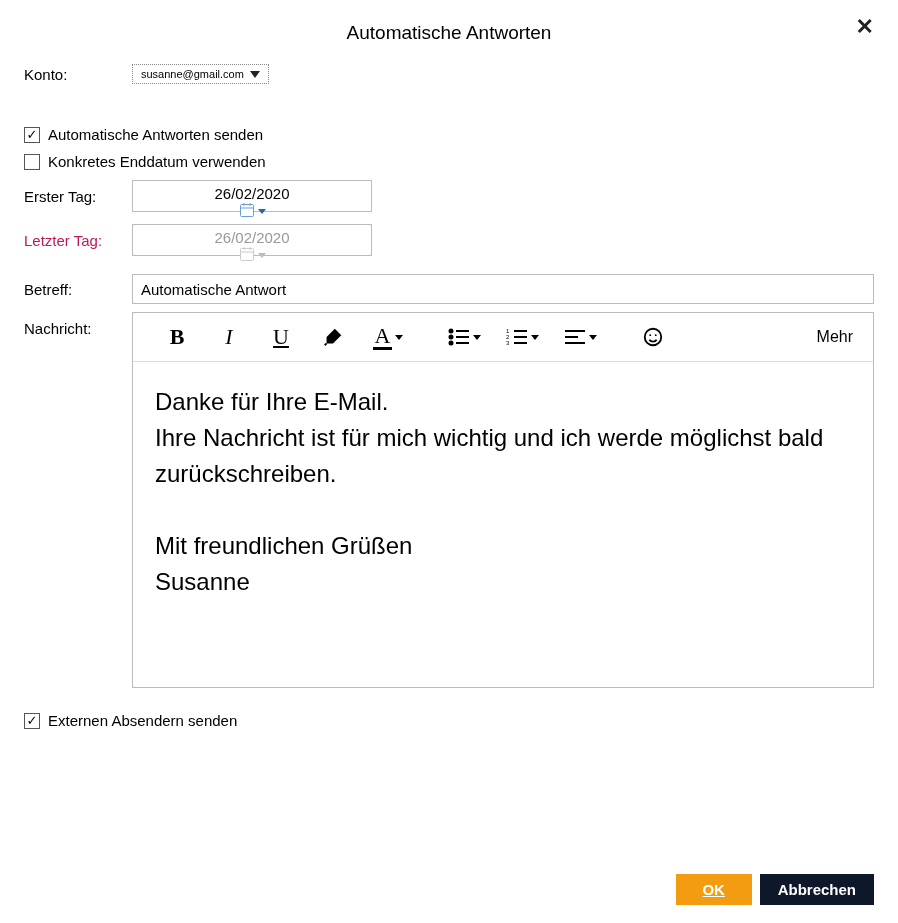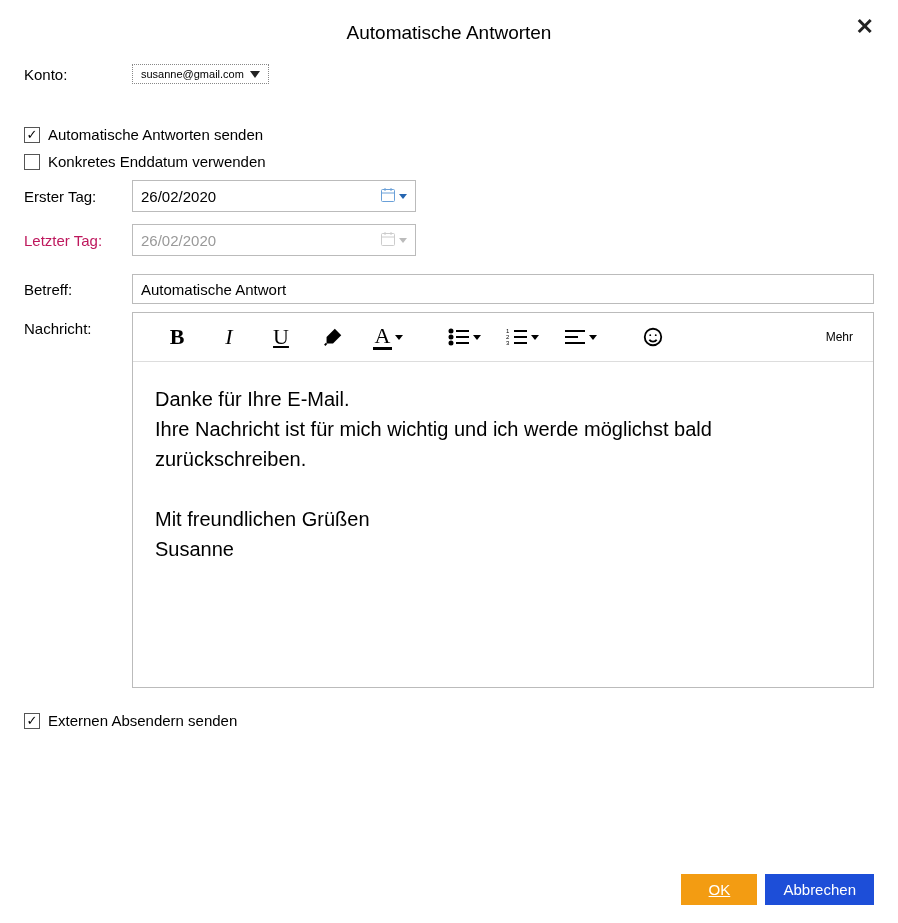--- a/index.html
+++ b/index.html
@@ -81,21 +81,21 @@
   .chk .mark { color: #000; }
   .date-field, .subject-field {
     border: 1px solid #bbb;
     padding: 4px 8px;
     font-size: 15px;
     display: flex;
     align-items: center;
     justify-content: space-between;
     background: #fff;
   }
-  .date-field { width: 284px; height: 32px; }
+  .date-field { width: 240px; height: 32px; flex-direction: column; }
   .date-field.disabled { color: #999; background: #fff; }
   .date-field.disabled .cal-icon svg rect,
   .date-field.disabled .cal-icon svg line { stroke: #ccc; }
   .date-field.disabled .tri-dd { border-top-color: #bbb; }
   .cal-wrap { display: inline-flex; align-items: center; gap: 3px; }
   .cal-icon { display: inline-block; }
   .tri-dd {
     width: 0; height: 0;
     border-left: 4px solid transparent;
     border-right: 4px solid transparent;
@@ -138,28 +138,28 @@
     border-right: 4px solid transparent;
     border-top: 5px solid #000;
     margin-left: 3px;
   }
   .tb-spacer { width: 18px; }
   .toolbar .more {
     margin-left: auto;
     display: inline-flex;
     align-items: center;
     gap: 4px;
-    font-size: 12px;
+    font-size: 16px;
     cursor: pointer;
     padding-right: 6px;
   }
   .msg-body {
     flex: 1;
     padding: 22px 22px;
-    font-size: 20px;
+    font-size: 24px;
     line-height: 1.5;
     white-space: pre-wrap;
     overflow: auto;
   }
   .radio-block { margin-left: 111px; margin-top: 10px; }
   .radio-row {
     display: flex;
     align-items: center;
     gap: 8px;
     margin: 8px 0;
@@ -178,33 +178,34 @@
     width: 8px; height: 8px;
     border-radius: 50%;
     background: #000;
   }
   .button-row {
     position: absolute;
     bottom: 18px;
     right: 24px;
     display: flex;
     gap: 8px;
+    font-weight: bold;
   }
   .btn {
     min-width: 76px;
     padding: 7px 18px;
     font-size: 15px;
     text-align: center;
     cursor: pointer;
     color: #fff;
     border: none;
   }
   .btn-ok { background: #f39c12; }
   .btn-ok span { text-decoration: underline; }
-  .btn-cancel { background: #1d4ed8; }
+  .btn-cancel { background: #0f172a; }
 </style>
 </head>
 <body>
 
 <div class="dialog">
 
   <div class="close-x">✕</div>
 
   <div class="title">Automatische Antworten</div>
 

